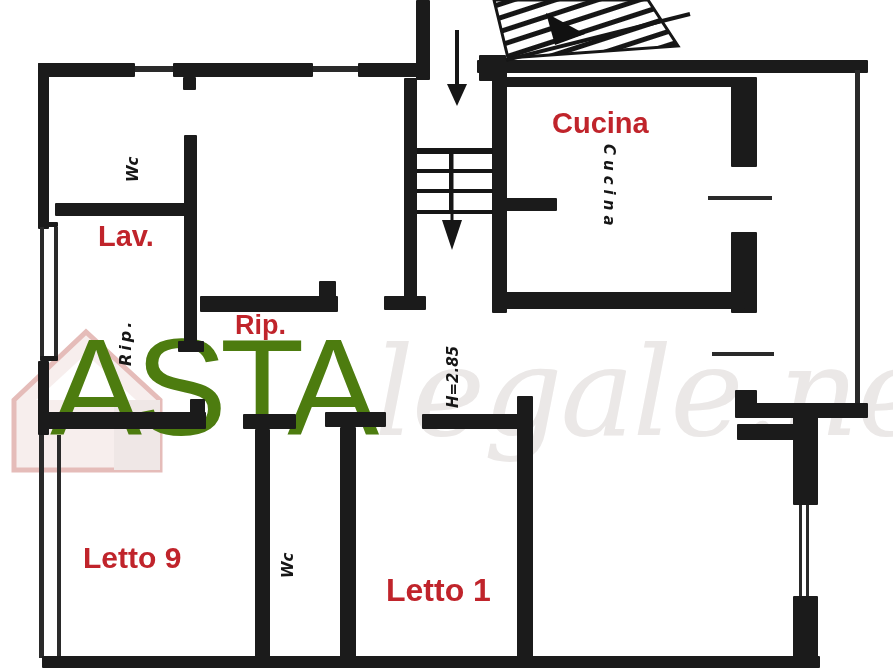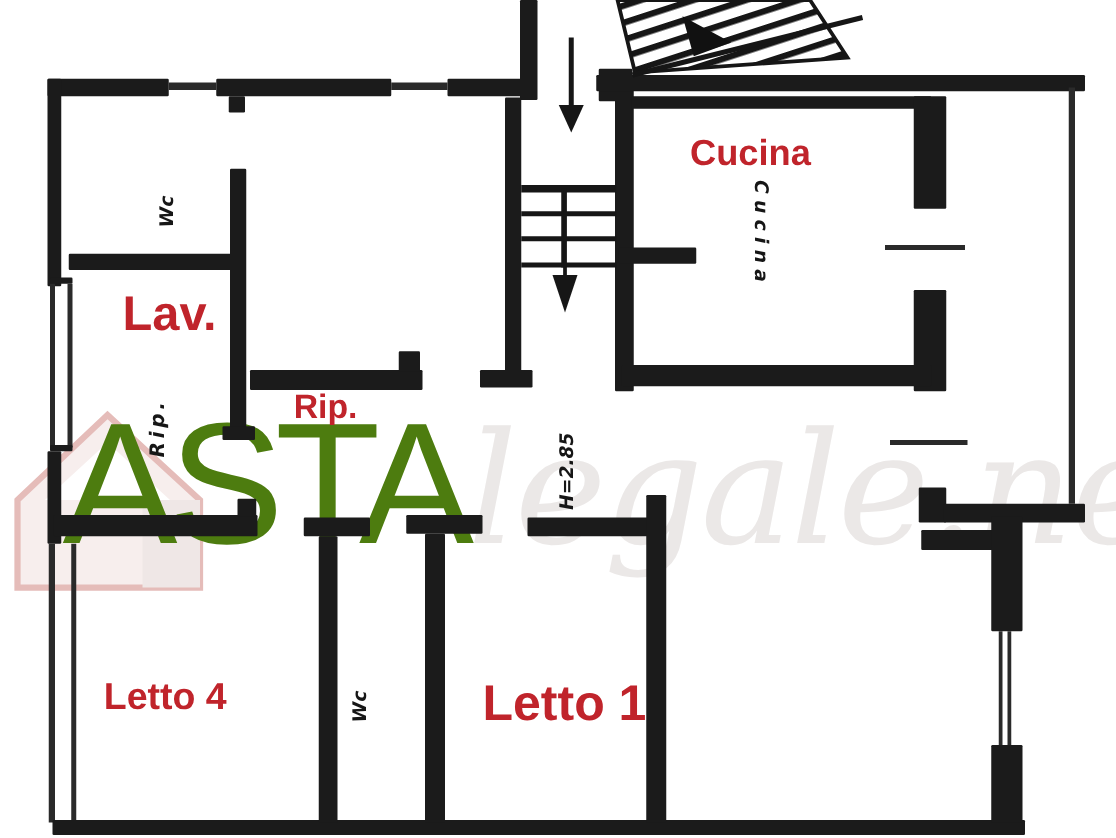--- a/index.html
+++ b/index.html
@@ -138,24 +138,24 @@
       <polygon points="447,84 467,84 457,106" fill="#161616"></polygon>
     </g>
 
     <g>
       <line x1="452" y1="152" x2="452" y2="224" stroke="#161616" stroke-width="3"></line>
       <polygon points="442,220 462,220 452,250" fill="#161616"></polygon>
     </g>
   </svg>
 
   <div class="rlabel" style="left:552px;top:109px;font-size:29px">Cucina</div>
-  <div class="rlabel" style="left:98px;top:232px;font-size:39px">Lav.</div>
+  <div class="rlabel" style="left:98px;top:222px;font-size:29px">Lav.</div>
   <div class="rlabel" style="left:235px;top:312px;font-size:27px">Rip.</div>
-  <div class="rlabel" style="left:83px;top:543px;font-size:30px">Letto 4</div>
-  <div class="rlabel" style="left:386px;top:543px;font-size:40px">Letto 1</div>
+  <div class="rlabel" style="left:83px;top:543px;font-size:30px">Letto 9</div>
+  <div class="rlabel" style="left:386px;top:574px;font-size:32px">Letto 1</div>
 
   <div class="hand vert-up" style="left:126px;top:138px;font-size:15px;height:44px">Wc</div>
   <div class="hand vert-down" style="left:601px;top:144px;font-size:15px;height:125px;letter-spacing:5px">Cucina</div>
   <div class="hand vert-up" style="left:118px;top:282px;font-size:16px;height:84px;letter-spacing:3px">Rip.</div>
   <div class="hand vert-up" style="left:446px;top:328px;font-size:15px;height:80px">H=2.85</div>
   <div class="hand vert-up" style="left:281px;top:534px;font-size:15px;height:44px">Wc</div>
 
 </div>
 
 </body></html>

